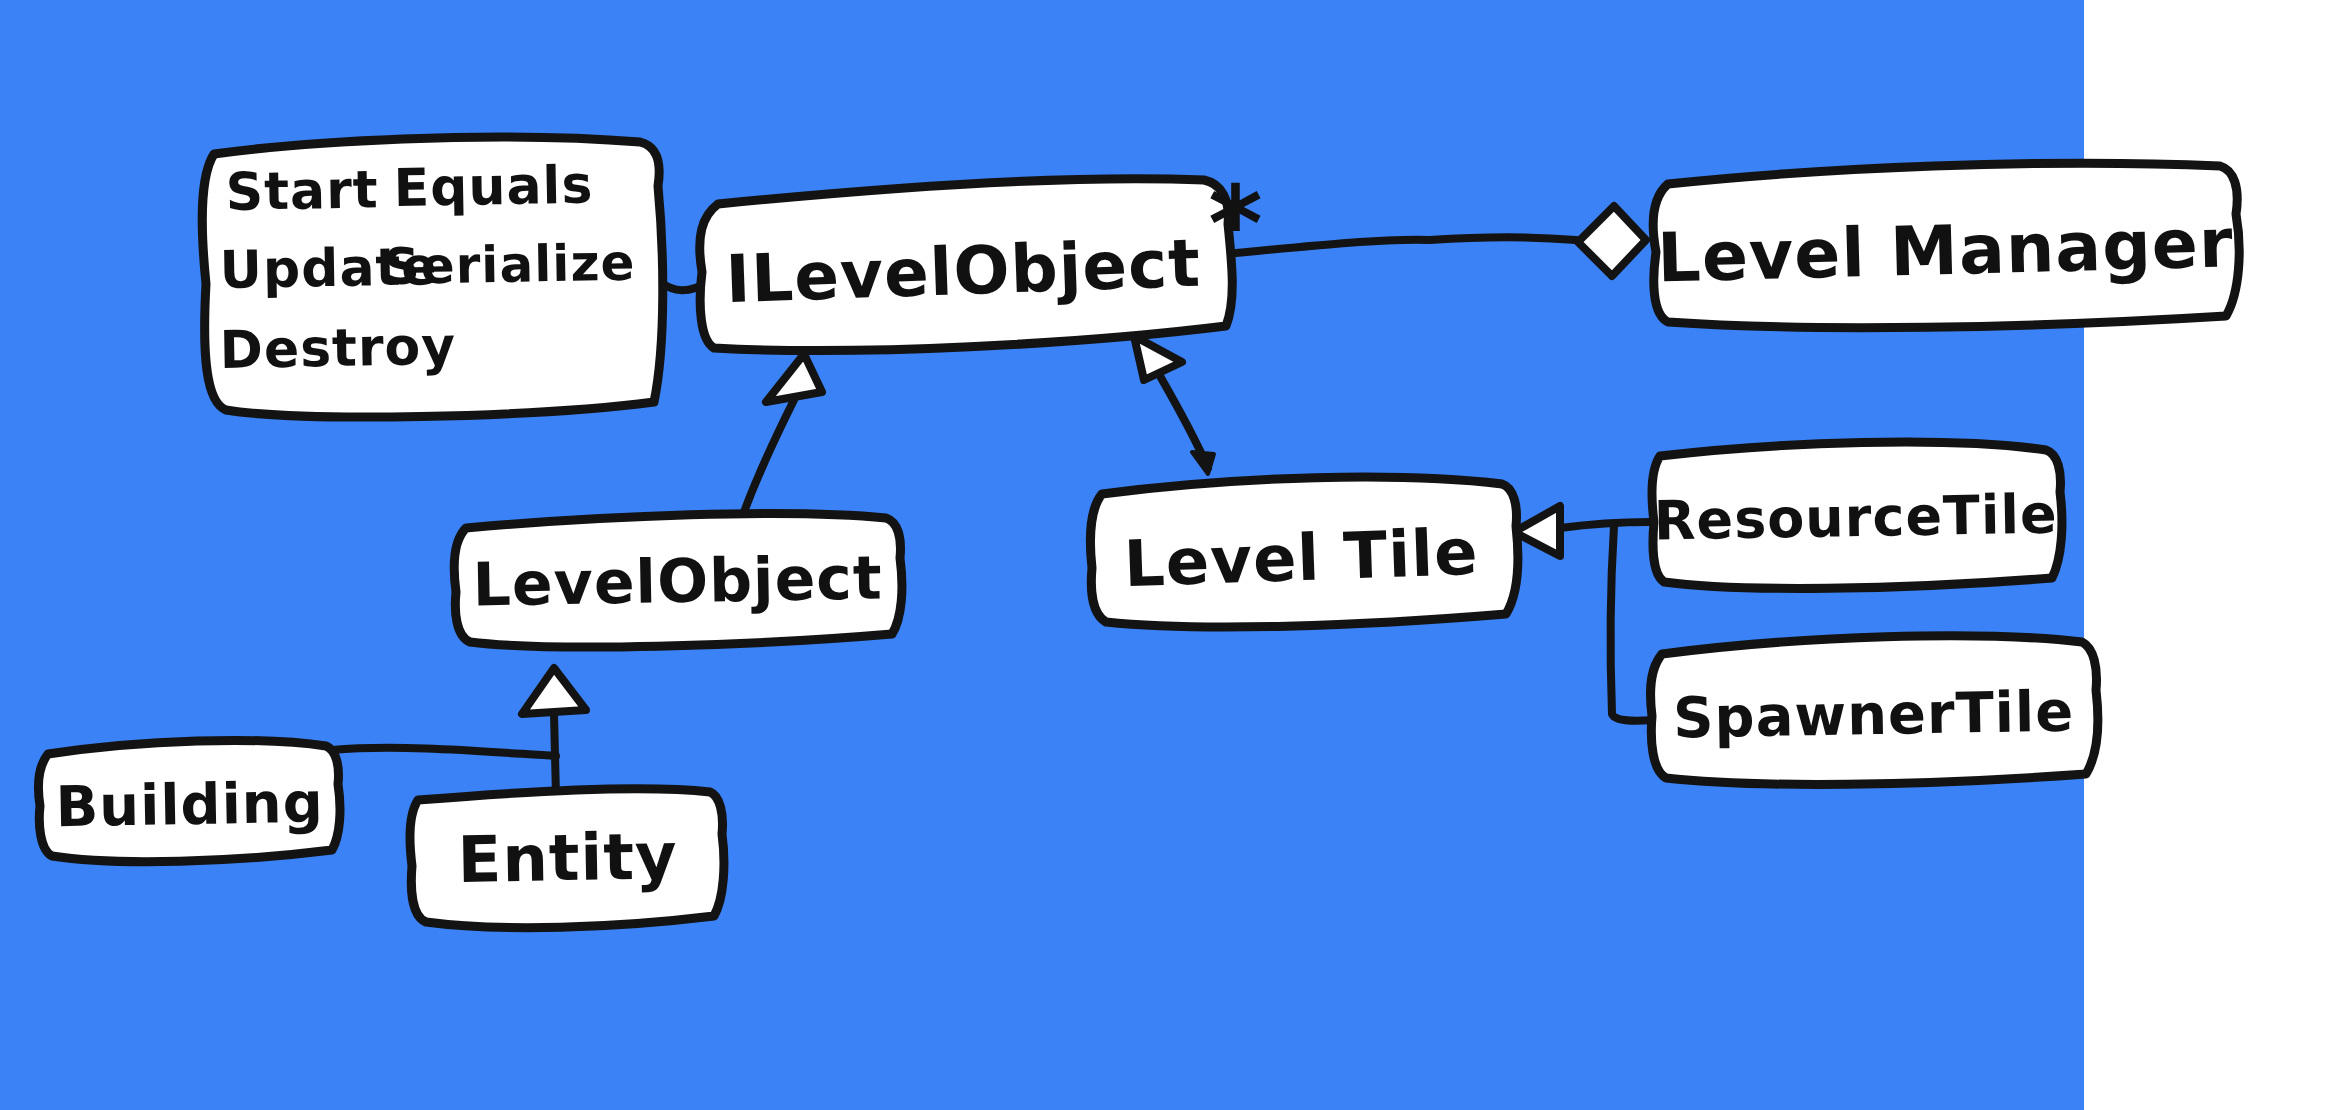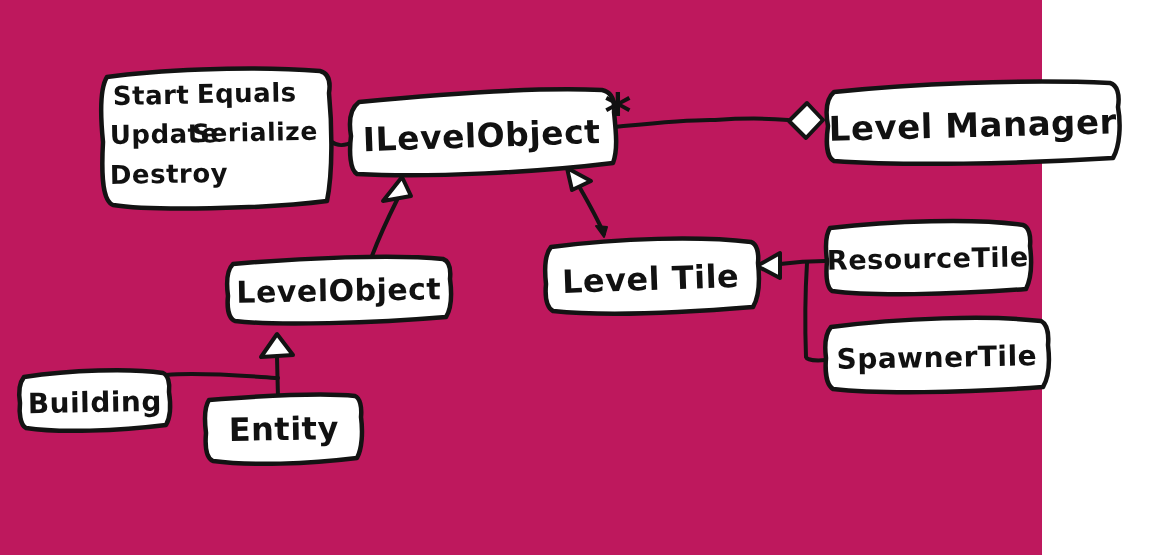--- a/index.html
+++ b/index.html
@@ -8,21 +8,21 @@
     background: #ffffff;
     width: 1165px;
     height: 555px;
     overflow: hidden;
     font-family: "DejaVu Sans", sans-serif;
   }
   .canvas-wrap {
     position: relative;
     width: 1042px;
     height: 555px;
-    background: #be185d;
+    background: #3b82f6;
   }
   svg { display: block; }
   .box {
     fill: #ffffff;
     stroke: #131313;
     stroke-width: 4.5;
     stroke-linecap: round;
     stroke-linejoin: round;
   }
   .edge {

